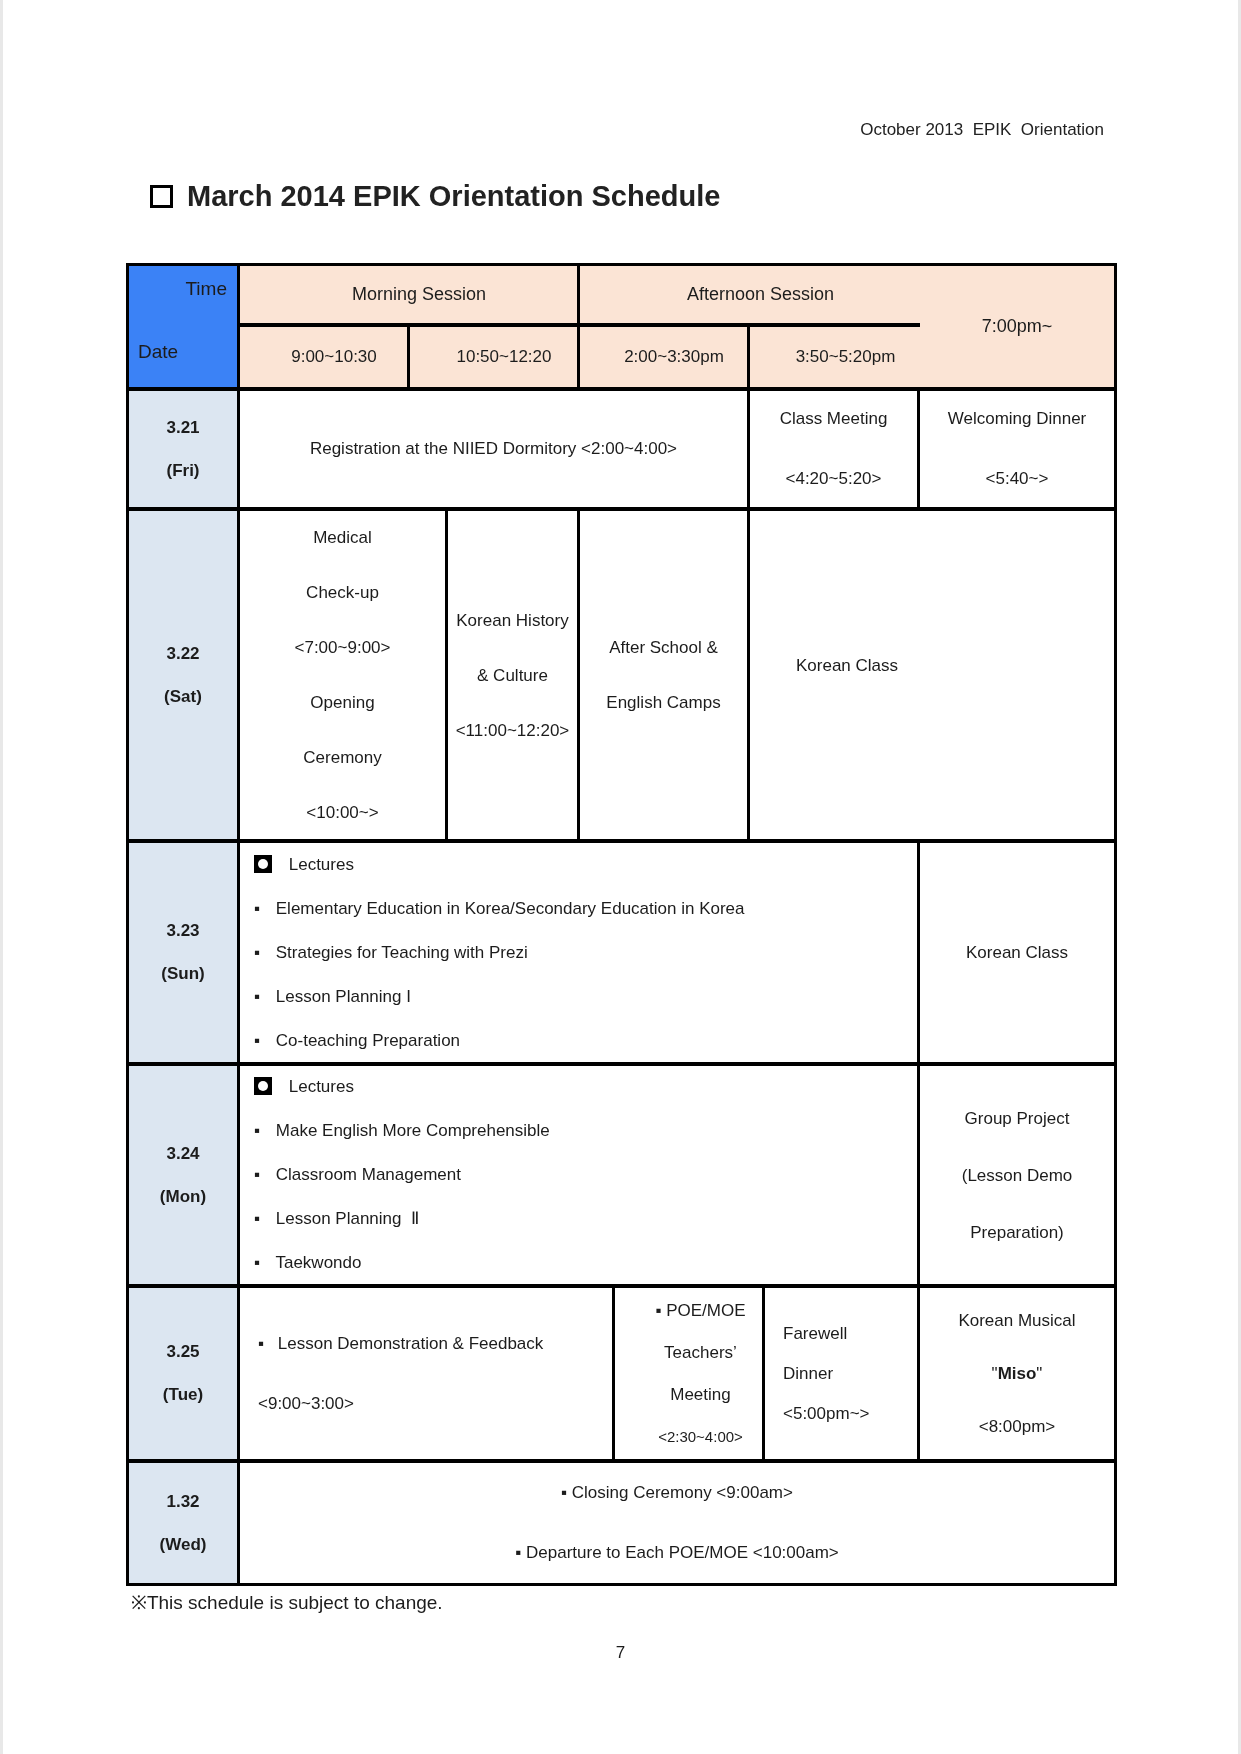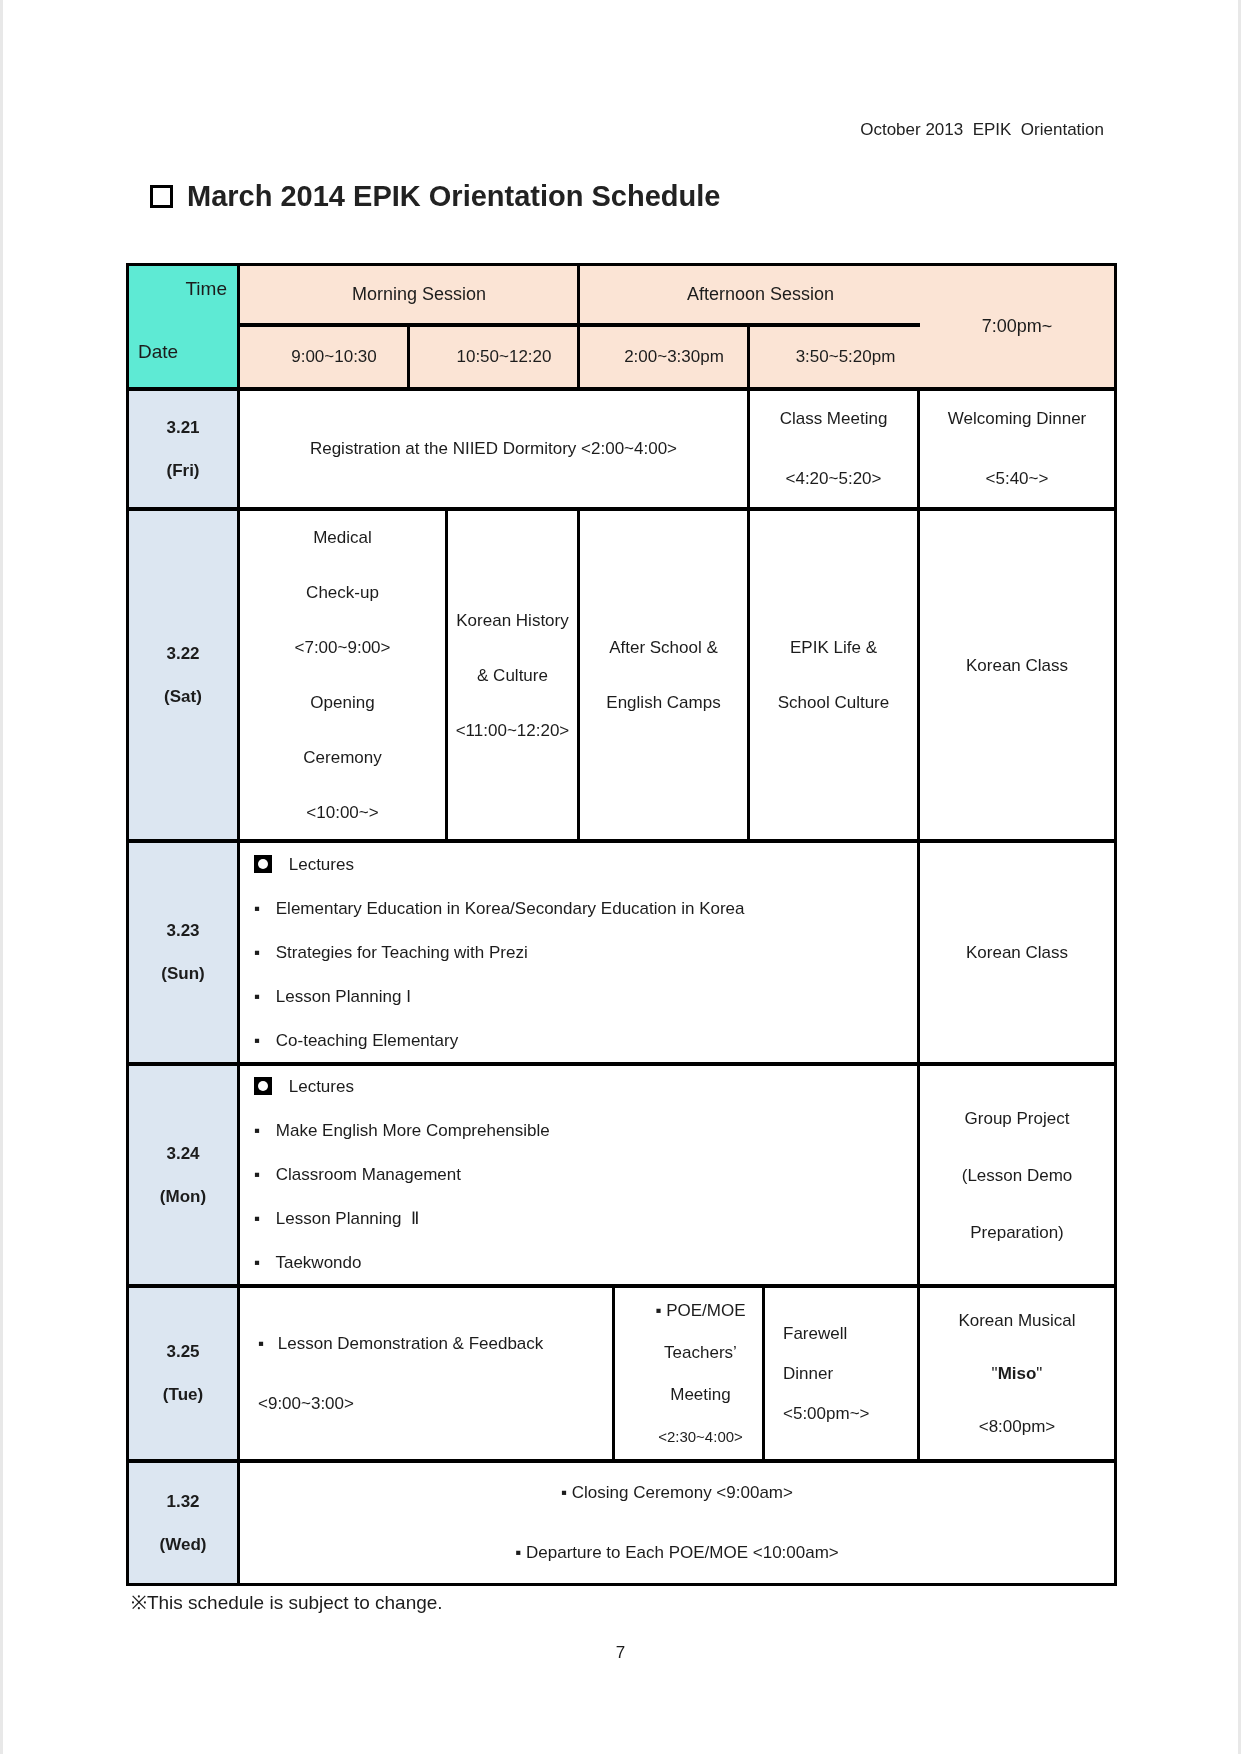--- a/index.html
+++ b/index.html
@@ -36,21 +36,21 @@
   .cell {
     flex-shrink:0; border-right:3px solid var(--border, #000);
     display:flex; flex-direction:column; justify-content:center; align-items:center;
     text-align:center; font-size:17px; overflow:hidden;
   }
   .cell.last { border-right:none; }
   .peach { background:var(--header-fill, #fbe4d5); }
   .datec { background:var(--date-fill, #dce6f1); font-weight:bold; row-gap:23px; }
 
   
-  .corner { position:relative; background:#5eead4; font-size:19px; }
+  .corner { position:relative; background:#3b82f6; font-size:19px; }
   .corner-time { position:absolute; top:12px; right:10px; }
   .corner-date { position:absolute; bottom:24px; left:9px; }
   .hmid { display:flex; flex-direction:column; border-right:3px solid var(--border, #000); flex-shrink:0; }
   .hrow1 { display:flex; height:61px; border-bottom:4px solid var(--border, #000); }
   .hrow2 { display:flex; flex:1; }
   .hrow1 .cell, .hrow2 .cell { height:auto;padding-left:21px; }
   .hcell { font-size:18px; }
 
   
   .lh40 > div { line-height:40px; }
@@ -163,24 +163,20 @@
       </div>
       <div class="cell lh55" style="width:132px">
         <div>Korean History</div>
         <div>&amp; Culture</div>
         <div>&lt;11:00~12:20&gt;</div>
       </div>
       <div class="cell lh55" style="width:170px">
         <div>After School &amp;</div>
         <div>English Camps</div>
       </div>
-      <div class="cell lh55" style="width:170px">
-        <div>EPIK Life &amp;</div>
-        <div>School Culture</div>
-      </div>
       <div class="cell last" style="width:194px; justify-content:flex-start; padding-top:145px;">
         <div>Korean Class</div>
       </div>
     </div>
 
     <div class="trow" style="height:223px">
       <div class="cell datec" style="width:111px">
         <div>3.23</div>
         <div>(Sun)</div>
       </div>
@@ -196,21 +192,21 @@
         <div class="li">
           <span class="bullet">▪</span>
           <span class="pre">Strategies for Teaching with Prezi</span>
         </div>
         <div class="li">
           <span class="bullet">▪</span>
           <span class="pre">Lesson Planning I</span>
         </div>
         <div class="li">
           <span class="bullet">▪</span>
-          <span class="pre">Co-teaching Elementary</span>
+          <span class="pre">Co-teaching Preparation</span>
         </div>
       </div>
       <div class="cell last" style="width:194px">
         <div>Korean Class</div>
       </div>
     </div>
 
     <div class="trow" style="height:222px">
       <div class="cell datec" style="width:111px">
         <div>3.24</div>

